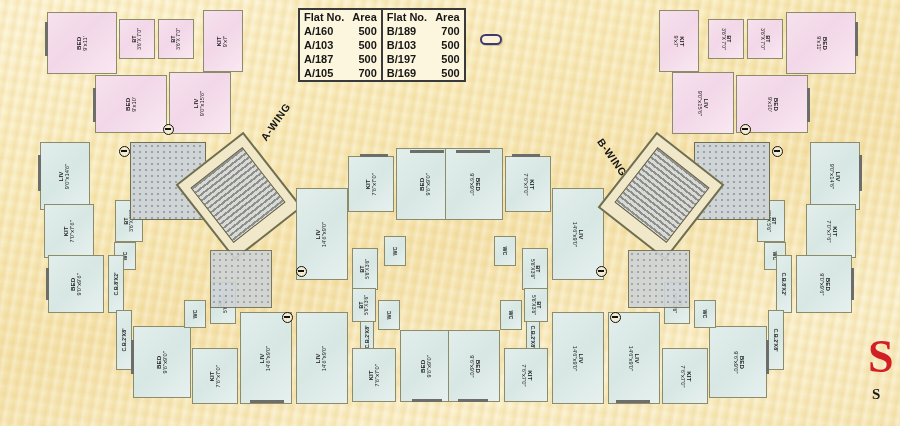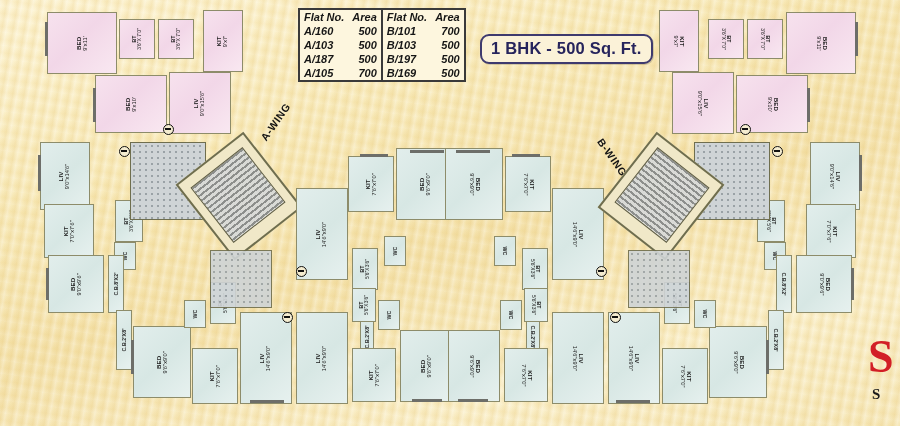--- a/index.html
+++ b/index.html
@@ -144,34 +144,34 @@
   <div class="rm pink rot270" style="left:672px;top:72px;width:62px;height:62px;">
     <div class="lbl"><span>LIV</span><span class="dim">9'0"x15'6"</span></div>
   </div>
   <div class="rm pink rot270" style="left:736px;top:75px;width:72px;height:58px;">
     <div class="lbl"><span>BED</span><span class="dim">9'x10'</span></div>
   </div>
   <div class="door" style="left:855px;top:22px;width:3px;height:34px;"></div>
   <div class="door" style="left:807px;top:88px;width:3px;height:34px;"></div>
   <div class="dot" style="left:740px;top:124px;"></div>
 
-  <table class="tbl" style="left:298px;top:8px;font-style:italic;">
+  <table class="tbl" style="left:298px;top:8px;">
     <thead>
       <tr>
         <th>Flat No.</th>
         <th class="num">Area</th>
         <th class="sep">Flat No.</th>
         <th class="num">Area</th>
       </tr>
     </thead>
     <tbody>
       <tr>
           <td>A/160</td>
           <td class="num">500</td>
-          <td class="sep">B/101</td>
+          <td class="sep">B/189</td>
           <td class="num">700</td>
         </tr>
       <tr>
           <td>A/103</td>
           <td class="num">500</td>
           <td class="sep">B/103</td>
           <td class="num">500</td>
         </tr>
       <tr>
           <td>A/187</td>
@@ -182,21 +182,20 @@
       <tr>
           <td>A/105</td>
           <td class="num">700</td>
           <td class="sep">B/169</td>
           <td class="num">500</td>
         </tr>
     </tbody>
   </table>
 
   <div class="legend" style="left:480px;top:34px;">
-    <div>1 BHK - 500 Sq. Ft.</div>
   </div>
 
   <div class="wing" style="left:258px;top:136px;transform:rotate(-55deg);transform-origin:left top;">A-WING</div>
   <div class="wing" style="left:605px;top:136px;transform:rotate(55deg);transform-origin:left top;">B-WING</div>
 
   <div class="rm blue rot90" style="left:40px;top:142px;width:50px;height:68px;">
     <div class="lbl"><span>LIV</span><span class="dim">9'0"x14'6"</span></div>
   </div>
   <div class="rm blue rot90" style="left:44px;top:204px;width:50px;height:54px;">
     <div class="lbl"><span>KIT</span><span class="dim">7'0"x7'6"</span></div>

